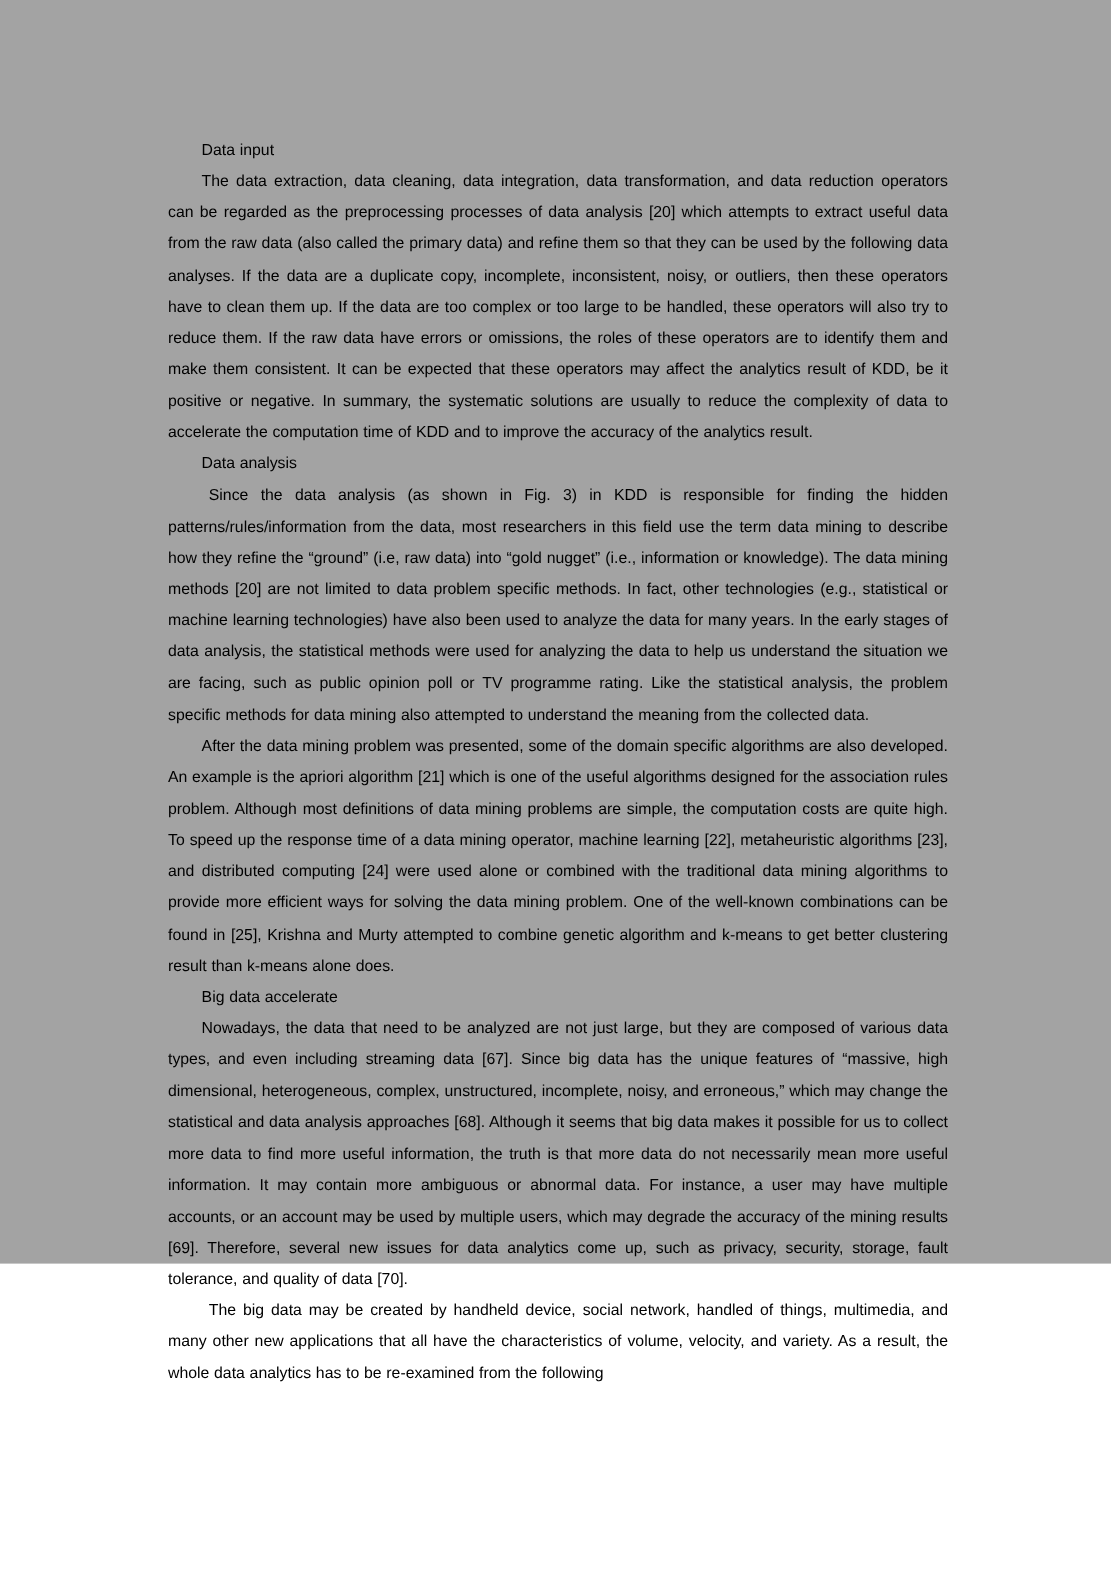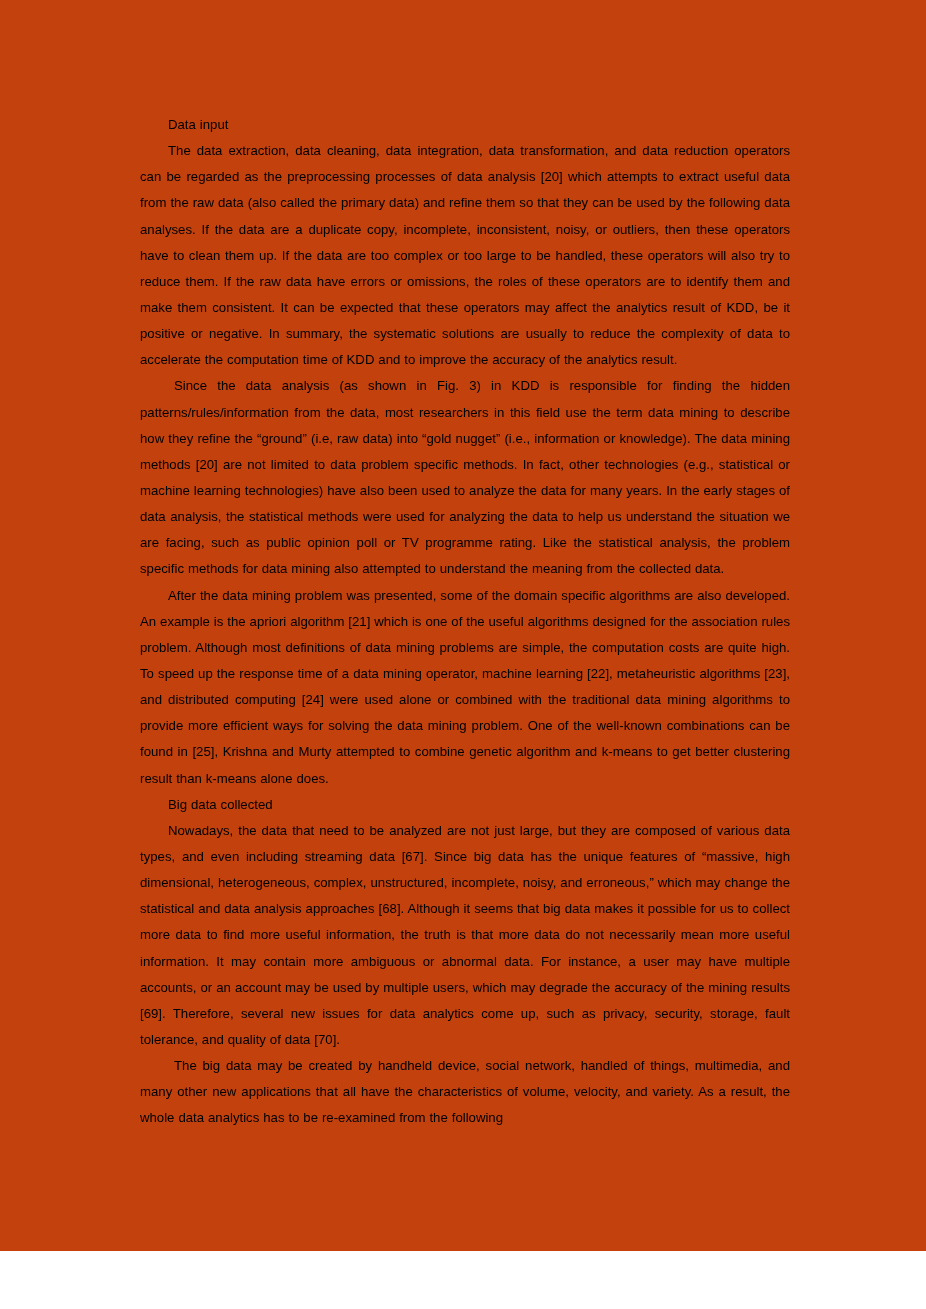--- a/index.html
+++ b/index.html
@@ -10,24 +10,24 @@
   body {
     width: 926px;
     height: 1309px;
     font-family: "Liberation Sans", sans-serif;
     color: #000000;
     -webkit-font-smoothing: antialiased;
   }
   .page {
     position: relative;
     width: 926px;
-    height: 1251px;
+    height: 1053px;
     box-sizing: border-box;
     padding: 112px 136px 0 140px;
-    background: #c2410c;
+    background: #a3a3a3;
   }
   .doc-body {
     width: 650px;
   }
   p {
     margin: 0;
     font-size: 13.2px;
     line-height: 1.98;
     text-align: justify;
     text-justify: inter-word;
@@ -48,25 +48,26 @@
 </head>
 <body>
 
 <div class="page">
   <div class="doc-body">
 
     <p class="heading">Data input</p>
 
     <p class="indent">The data extraction, data cleaning, data integration, data transformation, and data reduction operators can be regarded as the preprocessing processes of data analysis [20] which attempts to extract useful data from the raw data (also called the primary data) and refine them so that they can be used by the following data analyses. If the data are a duplicate copy, incomplete, inconsistent, noisy, or outliers, then these operators have to clean them up. If the data are too complex or too large to be handled, these operators will also try to reduce them. If the raw data have errors or omissions, the roles of these operators are to identify them and make them consistent. It can be expected that these operators may affect the analytics result of KDD, be it positive or negative. In summary, the systematic solutions are usually to reduce the complexity of data to accelerate the computation time of KDD and to improve the accuracy of the analytics result.</p>
 
+    <p class="heading">Data analysis</p>
 
     <p class="indent-wide">Since the data analysis (as shown in Fig. 3) in KDD is responsible for finding the hidden patterns/rules/information from the data, most researchers in this field use the term data mining to describe how they refine the “ground” (i.e, raw data) into “gold nugget” (i.e., information or knowledge). The data mining methods [20] are not limited to data problem specific methods. In fact, other technologies (e.g., statistical or machine learning technologies) have also been used to analyze the data for many years. In the early stages of data analysis, the statistical methods were used for analyzing the data to help us understand the situation we are facing, such as public opinion poll or TV programme rating. Like the statistical analysis, the problem specific methods for data mining also attempted to understand the meaning from the collected data.</p>
 
     <p class="indent">After the data mining problem was presented, some of the domain specific algorithms are also developed. An example is the apriori algorithm [21] which is one of the useful algorithms designed for the association rules problem. Although most definitions of data mining problems are simple, the computation costs are quite high. To speed up the response time of a data mining operator, machine learning [22], metaheuristic algorithms [23], and distributed computing [24] were used alone or combined with the traditional data mining algorithms to provide more efficient ways for solving the data mining problem. One of the well-known combinations can be found in [25], Krishna and Murty attempted to combine genetic algorithm and k-means to get better clustering result than k-means alone does.</p>
 
-    <p class="heading">Big data collected</p>
+    <p class="heading">Big data accelerate</p>
 
     <p class="indent">Nowadays, the data that need to be analyzed are not just large, but they are composed of various data types, and even including streaming data [67]. Since big data has the unique features of “massive, high dimensional, heterogeneous, complex, unstructured, incomplete, noisy, and erroneous,” which may change the statistical and data analysis approaches [68]. Although it seems that big data makes it possible for us to collect more data to find more useful information, the truth is that more data do not necessarily mean more useful information. It may contain more ambiguous or abnormal data. For instance, a user may have multiple accounts, or an account may be used by multiple users, which may degrade the accuracy of the mining results [69]. Therefore, several new issues for data analytics come up, such as privacy, security, storage, fault tolerance, and quality of data [70].</p>
 
     <p class="indent-wide">The big data may be created by handheld device, social network, handled of things, multimedia, and many other new applications that all have the characteristics of volume, velocity, and variety. As a result, the whole data analytics has to be re-examined from the following</p>
 
   </div>
 </div>
 
 </body></html>

